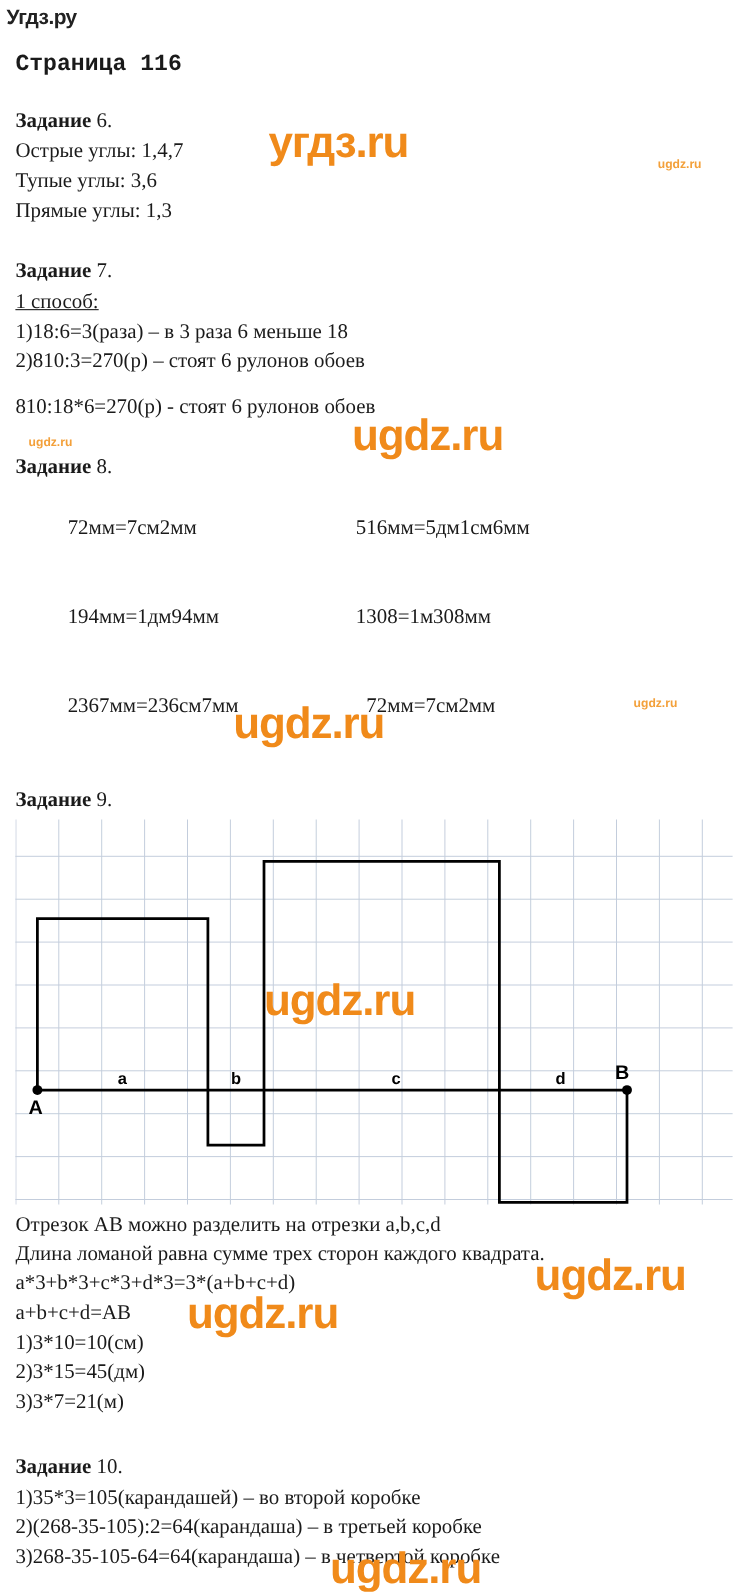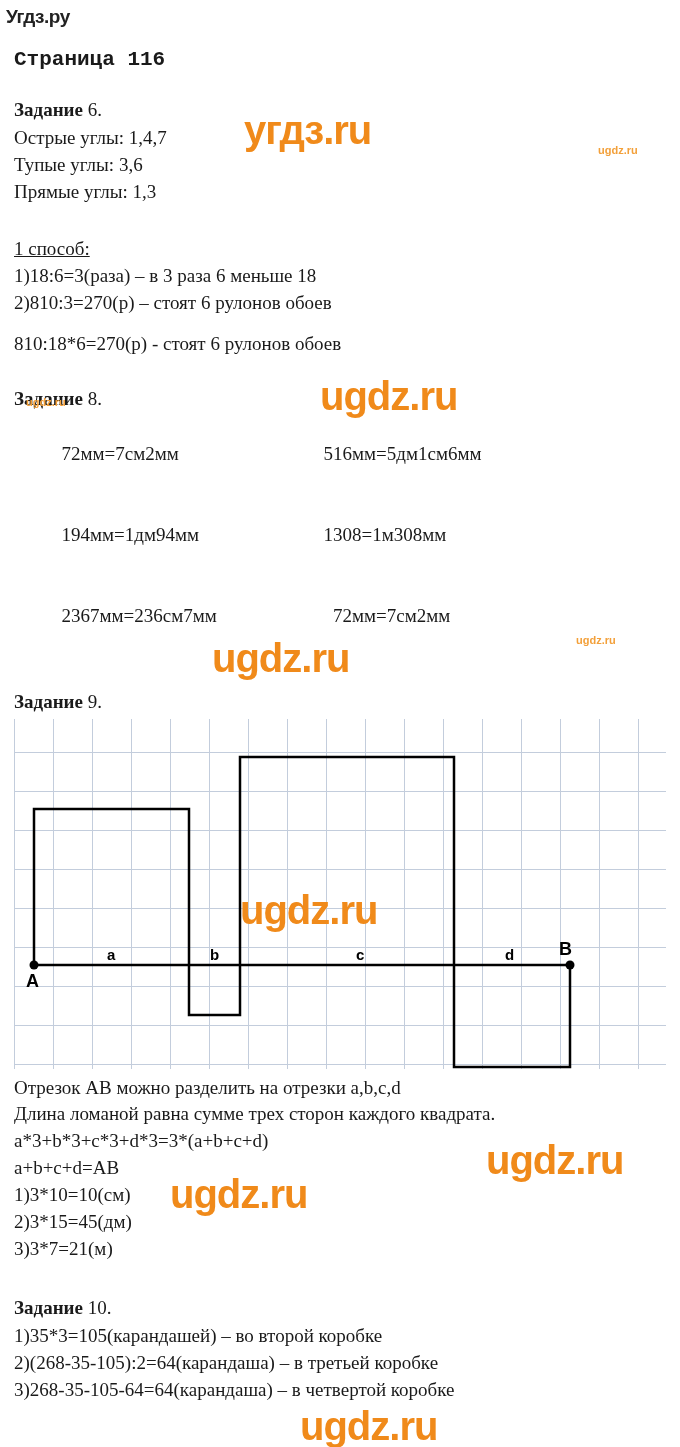--- a/index.html
+++ b/index.html
@@ -139,20 +139,24 @@
         <span>6.</span>
       </div>
       <div class="line">Острые углы: 1,4,7</div>
       <div class="line">Тупые углы: 3,6</div>
       <div class="line">Прямые углы: 1,3</div>
     </div>
 
     <div class="gap-md"></div>
 
     <div class="task">
+      <div class="task-head">
+        <b>Задание</b>
+        <span>7.</span>
+      </div>
       <div class="line underline">1 способ:</div>
       <div class="line">1)18:6=3(раза) – в 3 раза 6 меньше 18</div>
       <div class="line">2)810:3=270(р) – стоят 6 рулонов обоев</div>
       <div class="gap-sm"></div>
       <div class="line">810:18*6=270(р) - стоят 6 рулонов обоев</div>
     </div>
 
     <div class="gap-md"></div>
 
     <div class="task">

